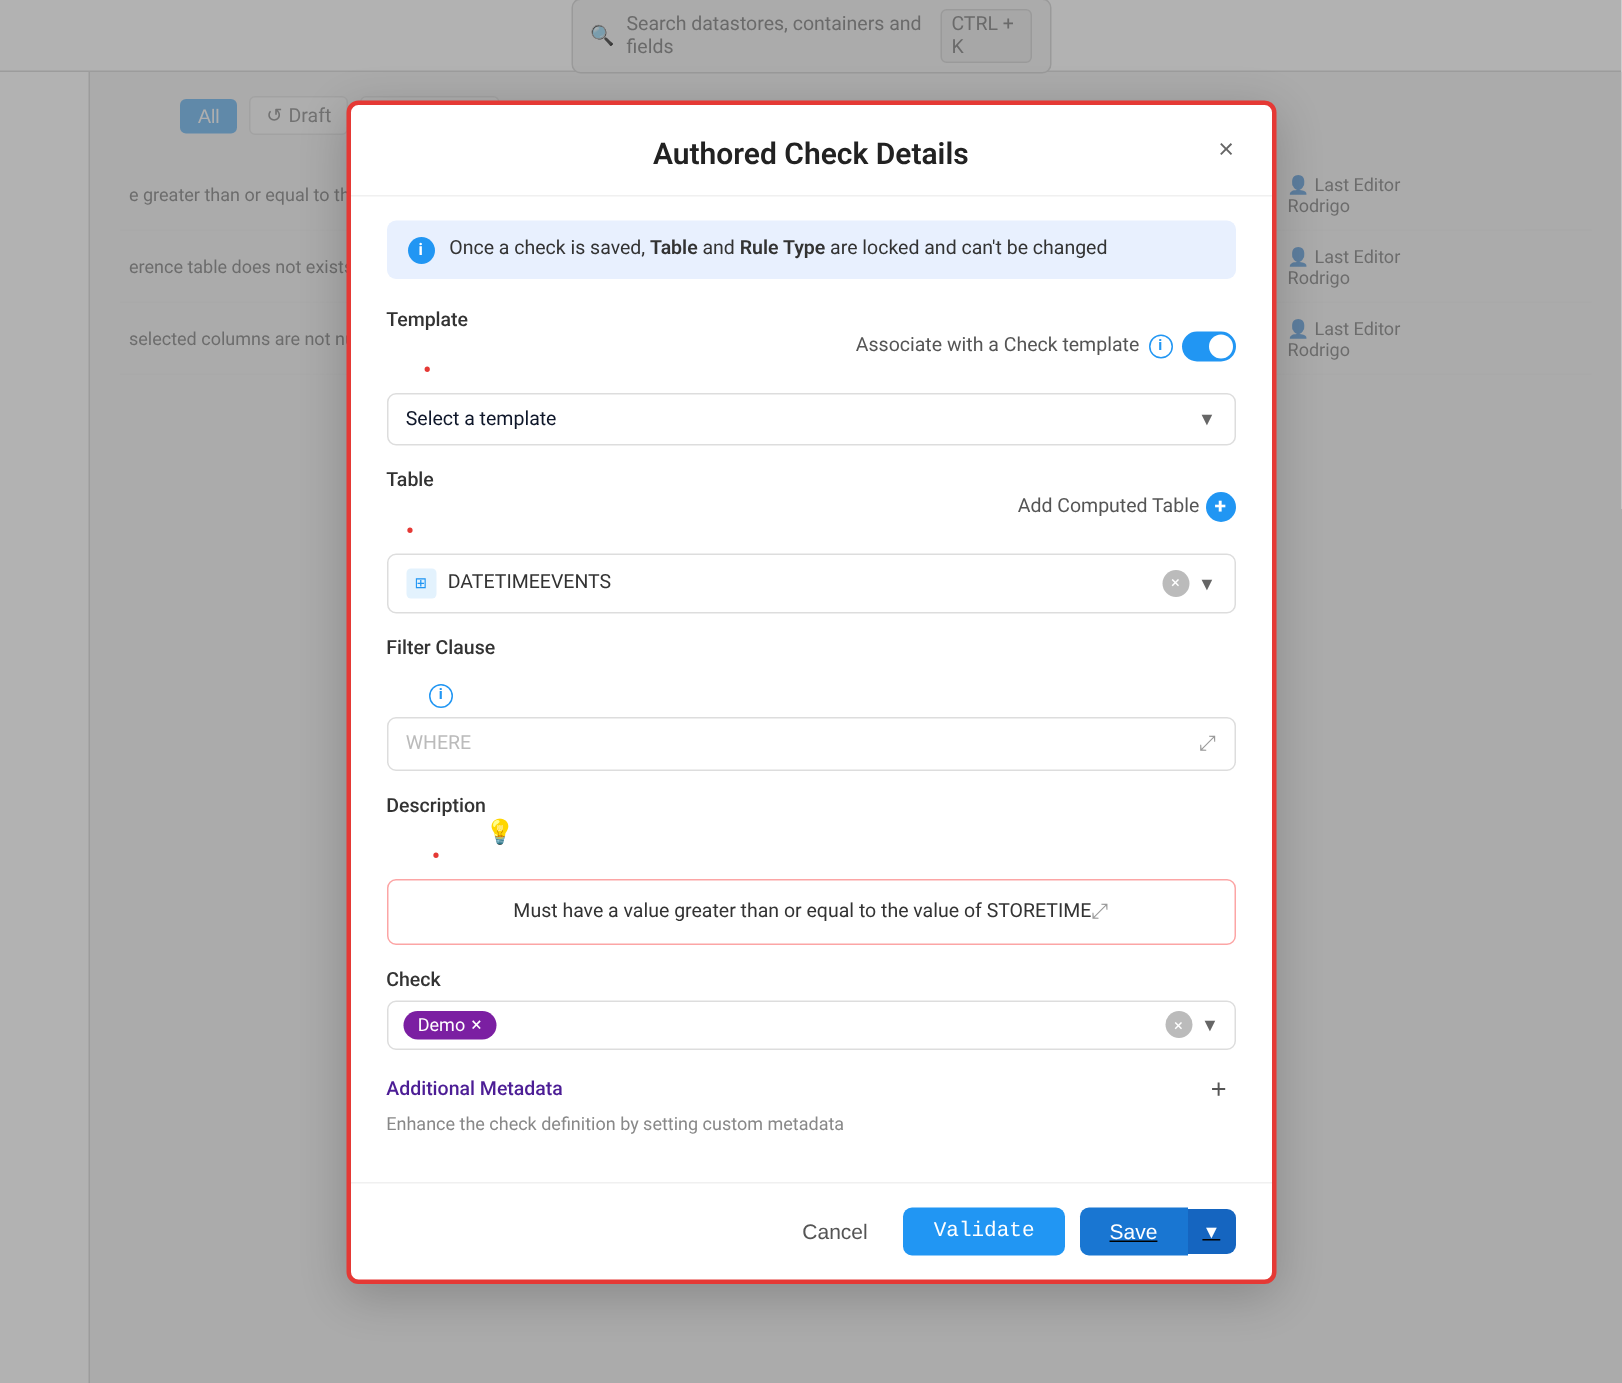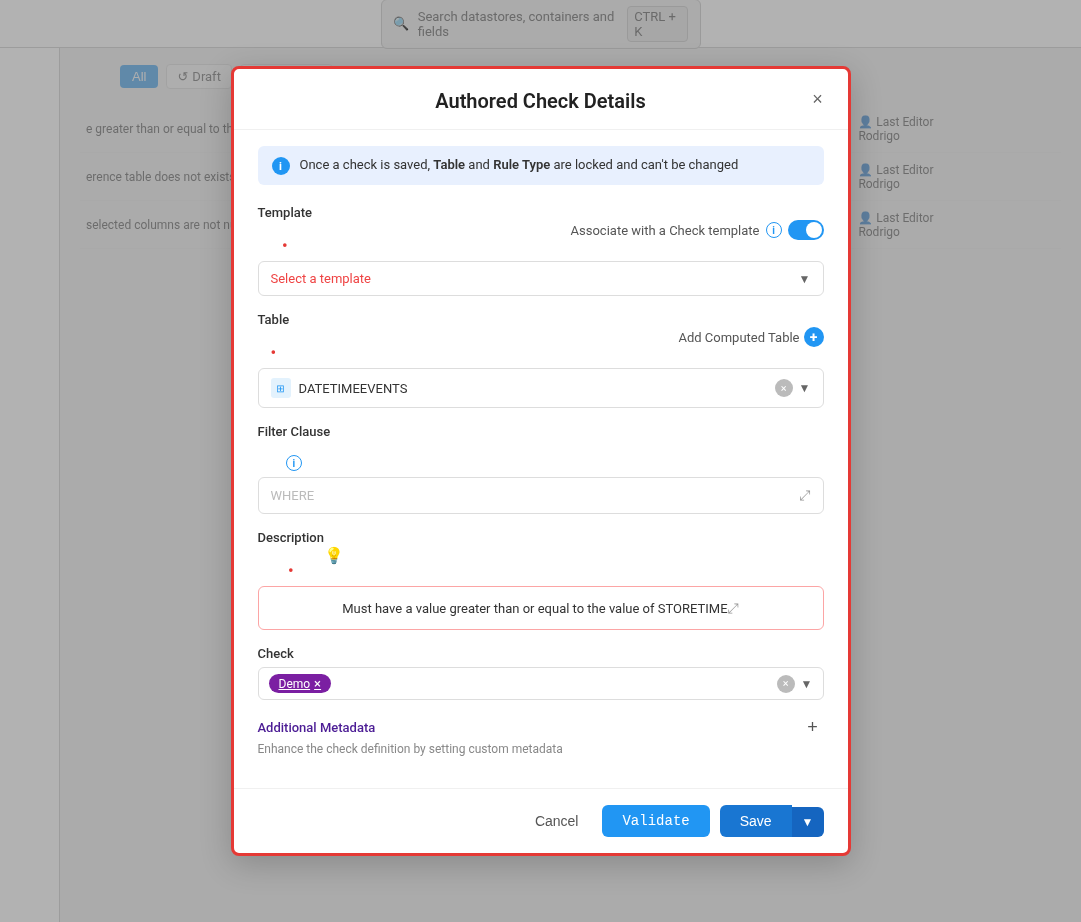--- a/index.html
+++ b/index.html
@@ -435,21 +435,20 @@
 
     .tag-chip {
       background: #7b1fa2;
       color: #fff;
       border-radius: 12px;
       padding: 2px 10px;
       font-size: 12px;
       display: flex;
       align-items: center;
       gap: 4px;
-      text-decoration: underline;
     }
 
     .tag-chip-x {
       font-size: 13px;
       cursor: pointer;
     }
 
     .tags-actions {
       margin-left: auto;
       display: flex;
@@ -515,21 +514,22 @@
       border-radius: 6px;
       padding: 8px 20px;
       font-size: 14px;
       font-weight: 500;
       cursor: pointer;
       font-family: Liberation Mono, monospace;
     }
 
     .btn-save-group {
       display: flex;
-      align-items: flex-end;
+      align-items: center;
+      text-decoration: underline;
     }
 
     .btn-save {
       background: #1976d2;
       color: #fff;
       border: none;
       border-radius: 6px 0 0 6px;
       padding: 8px 20px;
       font-size: 14px;
       font-weight: 500;
@@ -623,21 +623,21 @@
             <span>Template</span>
             <span class="required-dot">•</span>
           </div>
           <div class="associate-row">
             <span>Associate with a Check template</span>
             <span class="info-circle">i</span>
             <div class="toggle"></div>
           </div>
         </div>
         <div class="form-select">
-          <span style="color:#ef4444;">Select a template</span>
+          <span style="color:#0f172a;">Select a template</span>
           <span class="chevron-down">▼</span>
         </div>
       </div>
 
       <div class="form-row">
         <div class="form-label-row">
           <div class="form-label">
             <span>Table</span>
             <span class="required-dot">•</span>
           </div>

